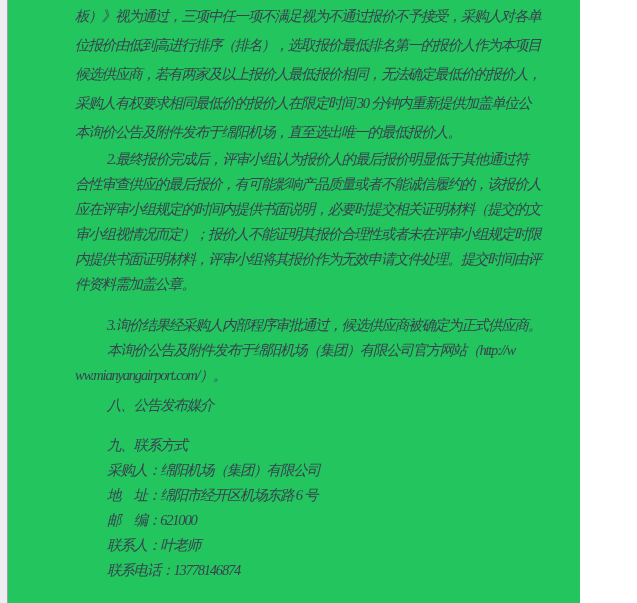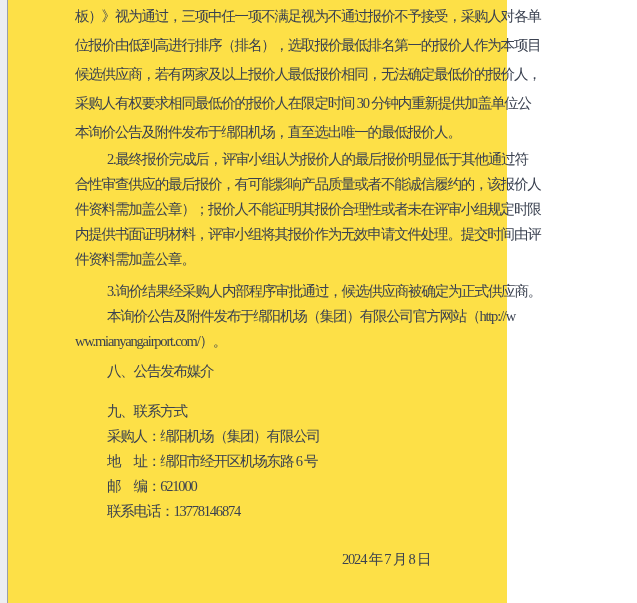--- a/index.html
+++ b/index.html
@@ -4,23 +4,24 @@
 <style>
   * { margin: 0; padding: 0; box-sizing: border-box; }
   html, body { width: 637px; height: 603px; }
   body {
     font-family: "Liberation Serif", "DejaVu Serif", serif;
     background: #ffffff;
     overflow: hidden;
   }
   .page {
     position: relative;
-    width: 507px;
+    width: 580px;
     height: 603px;
-    background: #fde047;
+    background: #22c55e;
+    font-style: italic;
   }
   .edge-strip {
     position: absolute;
     left: 0; top: 0;
     width: 8px; height: 603px;
     background: #eceef1;
     border-right: 1px solid #9aa0aa;
   }
   .content {
     position: absolute;
@@ -29,21 +30,21 @@
     width: 480px;
     color: #3a4150;
     font-size: 14.5px;
     letter-spacing: -1.2px;
     text-align: justify;
   }
   .para { margin: 0; }
   .p1 .line { line-height: 29px; }
   .tight .line { line-height: 25px; }
   .indent { text-indent: 32px; }
-  .mt7 { margin-top: 7px; }
+  .mt7 { margin-top: 16px; }
   .mt5 { margin-top: 5px; }
   .mt3 { margin-top: 15px; }
   .date-line {
     margin-top: 23px;
     margin-left: 267px;
     line-height: 25px;
     white-space: nowrap;
   }
 </style>
 </head>
@@ -58,21 +59,22 @@
       <div class="line">板）》视为通过，三项中任一项不满足视为不通过报价不予接受，采购人对各单</div>
       <div class="line">位报价由低到高进行排序（排名），选取报价最低排名第一的报价人作为本项目</div>
       <div class="line">候选供应商，若有两家及以上报价人最低报价相同，无法确定最低价的报价人，</div>
       <div class="line">采购人有权要求相同最低价的报价人在限定时间 30 分钟内重新提供加盖单位公</div>
       <div class="line">本询价公告及附件发布于绵阳机场，直至选出唯一的最低报价人。</div>
     </div>
 
     <div class="para tight">
       <div class="line indent">2.最终报价完成后，评审小组认为报价人的最后报价明显低于其他通过符</div>
       <div class="line">合性审查供应的最后报价，有可能影响产品质量或者不能诚信履约的，该报价人</div>
-      <div class="line">件资料需加盖公章）；报价人不能证明其报价合理性或者未在评审小组规定时限</div>
+      <div class="line">应在评审小组规定的时间内提供书面说明，必要时提交相关证明材料（提交的文</div>
+      <div class="line">审小组视情况而定）；报价人不能证明其报价合理性或者未在评审小组规定时限</div>
       <div class="line">内提供书面证明材料，评审小组将其报价作为无效申请文件处理。提交时间由评</div>
       <div class="line">件资料需加盖公章。</div>
     </div>
 
     <div class="para tight mt7">
       <div class="line indent">3.询价结果经采购人内部程序审批通过，候选供应商被确定为正式供应商。</div>
     </div>
 
     <div class="para tight">
       <div class="line indent">本询价公告及附件发布于绵阳机场（集团）有限公司官方网站（http://w</div>
@@ -84,19 +86,20 @@
     </div>
 
     <div class="para tight mt3">
       <div class="line indent">九、联系方式</div>
     </div>
 
     <div class="para tight">
       <div class="line indent">采购人：绵阳机场（集团）有限公司</div>
       <div class="line indent">地　址：绵阳市经开区机场东路 6 号</div>
       <div class="line indent">邮　编：621000</div>
+      <div class="line indent">联系人：叶老师</div>
       <div class="line indent">联系电话：13778146874</div>
     </div>
 
     <div class="date-line">2024 年 7 月 8 日</div>
 
   </div>
 </div>
 
 </body></html>

